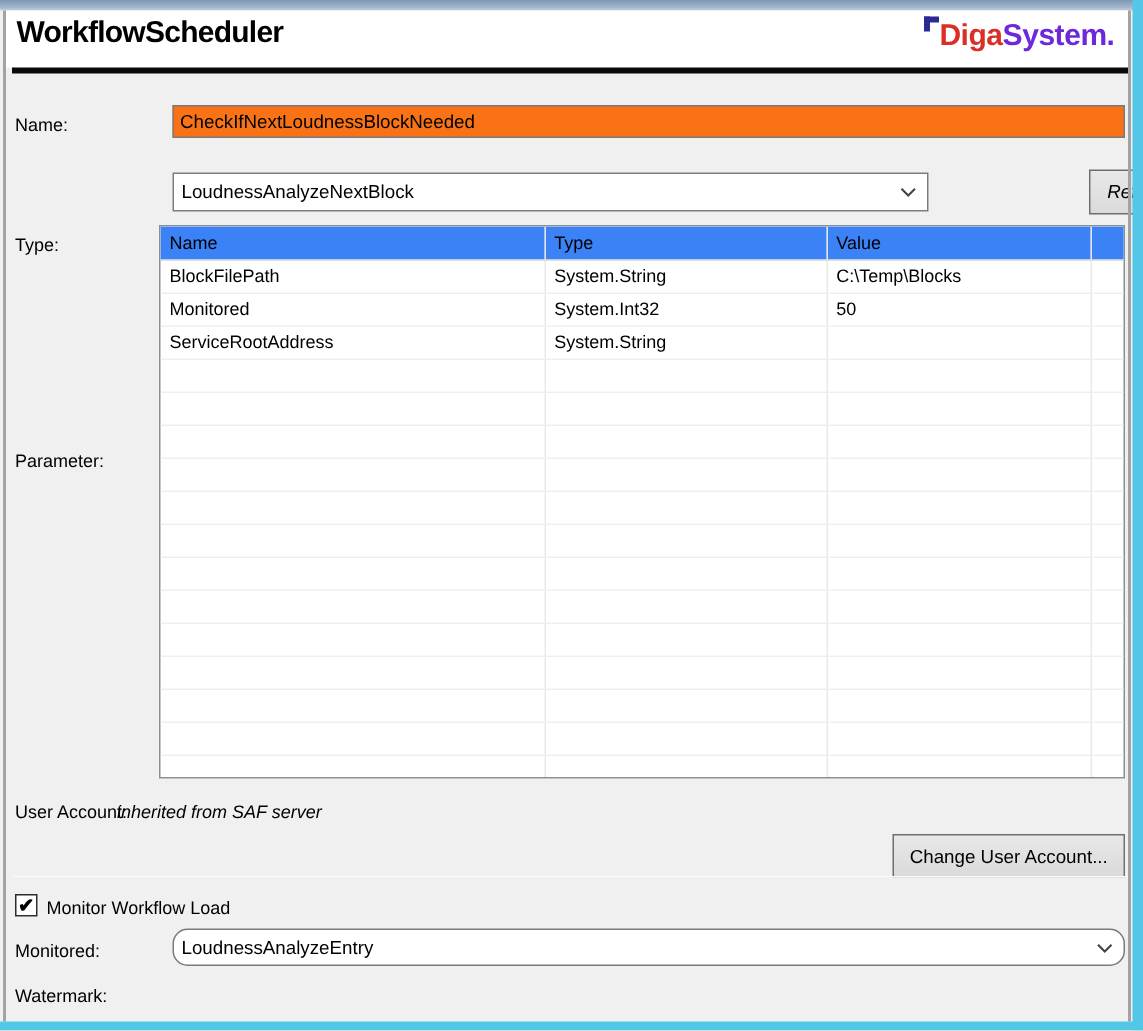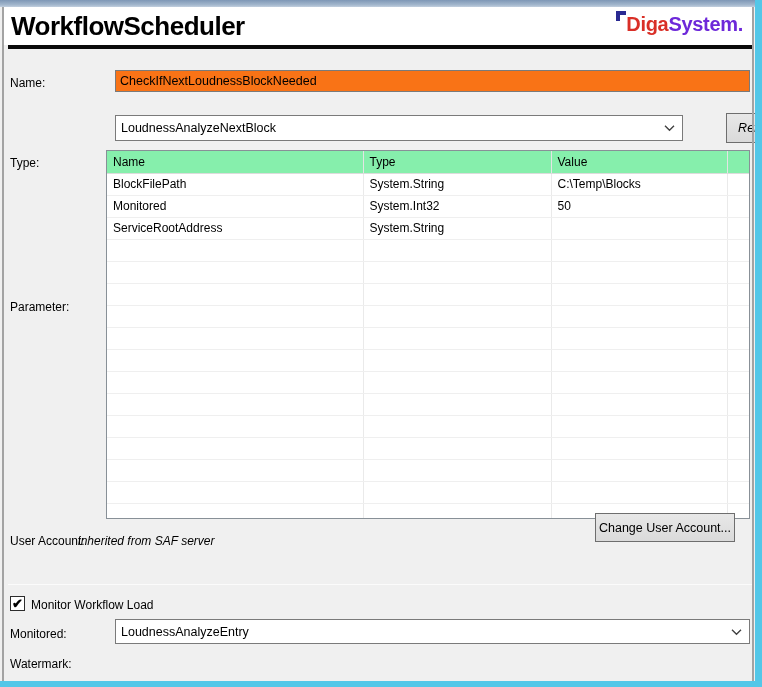--- a/index.html
+++ b/index.html
@@ -16,21 +16,21 @@
   .top-band{
     position:absolute; left:0; top:0; width:762px; height:7px;
     background:linear-gradient(#7e97b6,#a3b7cd 70%,#c2cfdf);
   }
   .edge-left{position:absolute; left:2px; top:7px; width:2px; height:674px; background:var(--line);}
   .edge-right-gray{position:absolute; left:752px; top:7px; width:2px; height:674px; background:var(--line);}
   .edge-right-cyan{position:absolute; left:755px; top:0; width:7px; height:687px; background:var(--accent);}
   .edge-bottom-cyan{position:absolute; left:0; top:681px; width:762px; height:6px; background:var(--accent);}
 
   .header{position:absolute; left:4px; top:7px; width:748px; height:38px; background:#fff;}
-  .title{position:absolute; left:7px; top:4px; font-size:26px; font-weight:bold; letter-spacing:-0.5px; color:#000;}
+  .title{position:absolute; left:7px; top:4px; font-size:20px; font-weight:bold; letter-spacing:-0.5px; color:#000;}
   .logo{position:absolute; right:9px; top:6px; display:flex; align-items:flex-start; font-size:20px; letter-spacing:-0.3px;justify-content:center;}
   .logo-corner{width:10px; height:10px; border-left:4px solid var(--logo-blue); border-top:4px solid var(--logo-blue); margin:-2px 0 0 0;}
   .logo-red{color:var(--logo-red); font-weight:bold;}
   .logo-dark{color:#6d28d9; font-weight:600;}
   .black-rule{position:absolute; left:8px; top:45px; width:745px; height:4px; background:#0a0a0a;}
 
   .lbl{position:absolute; left:10px; color:#000;}
   .tbox{
     position:absolute; background:#f97316; border:1px solid var(--input-border);
     font-family:"Liberation Sans", sans-serif; font-size:12.5px; color:#000; padding:0 4px; outline:none;
@@ -46,21 +46,21 @@
     font-size:12.5px; color:#000; text-align:center; cursor:default;
   }
 
   .ptable{
     position:absolute; left:106px; top:150px; width:644px; height:369px;
     background:#fff; border:1px solid #889097; overflow:hidden;
   }
   .ptable table{border-collapse:collapse; width:100%; table-layout:fixed; font-size:12px;}
   .ptable th{
     font-weight:normal; text-align:left; height:22px; padding:0 0 0 6px;
-    border-bottom:1px solid #dcdcdc; border-right:1px solid #e4e4e4; background:#86efac;
+    border-bottom:1px solid #dcdcdc; border-right:1px solid #e4e4e4; background:#3b82f6;
   }
   .ptable td{
     height:22px; padding:0 0 0 6px; border-bottom:1px solid #efefef;
     border-right:1px solid #eaeaea; white-space:nowrap; overflow:hidden;
   }
   .ptable th:last-child, .ptable td:last-child{border-right:none;}
   .col-name{width:256px;} .col-type{width:188px;} .col-value{width:176px;} .col-fill{width:24px;}
 
   .italic{font-style:italic;}
   .sep-line{position:absolute; left:8px; top:584px; width:745px; height:1px; background:#d8d8d8; border-bottom:1px solid #fbfbfb;}
@@ -85,21 +85,21 @@
         <span class="logo-red">Diga</span>
         <span class="logo-dark">System.</span>
     </div>
   </div>
   <div class="black-rule"></div>
 
   <div class="lbl" style="top:76px;">Name:</div>
   <input class="tbox" style="left: 115px; top: 70px; width: 635px; height: 22px;" type="text" value="CheckIfNextLoudnessBlockNeeded">
 
   <div class="lbl" style="top:124px;margin-top:32px;">Type:</div>
-  <div class="combo" style="left:115px; top:115px; width:568px; height:26px;">
+  <div class="combo" style="left:115px; top:115px; width:504px; height:26px;">
     <span>LoudnessAnalyzeNextBlock</span>
     <svg class="chev" width="11" height="7" viewBox="0 0 11 7">
       <polyline points="1,1 5.5,5.5 10,1" fill="none" stroke="#444" stroke-width="1.4"></polyline>
     </svg>
   </div>
   <button class="btn" style="left:726px; top:113px; width:68px; height:30px;font-style:italic;">Refresh</button>
 
   <div class="lbl" style="top:300px;">Parameter:</div>
   <div class="ptable">
     <table>
@@ -213,31 +213,31 @@
           <td></td>
           <td></td>
           <td></td>
         </tr>
         </tbody>
     </table>
   </div>
 
   <div class="lbl" style="top:534px;">User Account:</div>
   <div class="lbl italic" style="left:78px; top:534px;">inherited from SAF server</div>
-  <button class="btn" style="left:595px; top:513px; width:140px; height:29px;">Change User Account...</button>
+  <button class="btn" style="left:595px; top:556px; width:155px; height:29px;">Change User Account...</button>
 
   <div class="sep-line"></div>
 
   <div class="checkbox">
     <span>✔</span>
   </div>
   <div class="lbl" style="left:31px; top:598px;">Monitor Workflow Load</div>
 
   <div class="lbl" style="top:627px;">Monitored:</div>
-  <div class="combo" style="left:115px; top:619px; width:635px; height:25px;">
+  <div class="combo" style="left:115px; top:619px; width:635px; height:25px;border-radius:10px;">
     <span>LoudnessAnalyzeEntry</span>
     <svg class="chev" width="11" height="7" viewBox="0 0 11 7">
       <polyline points="1,1 5.5,5.5 10,1" fill="none" stroke="#444" stroke-width="1.4"></polyline>
     </svg>
   </div>
 
   <div class="lbl" style="top:657px;">Watermark:</div>
 
   <div class="edge-left"></div>
   <div class="edge-right-gray"></div>

